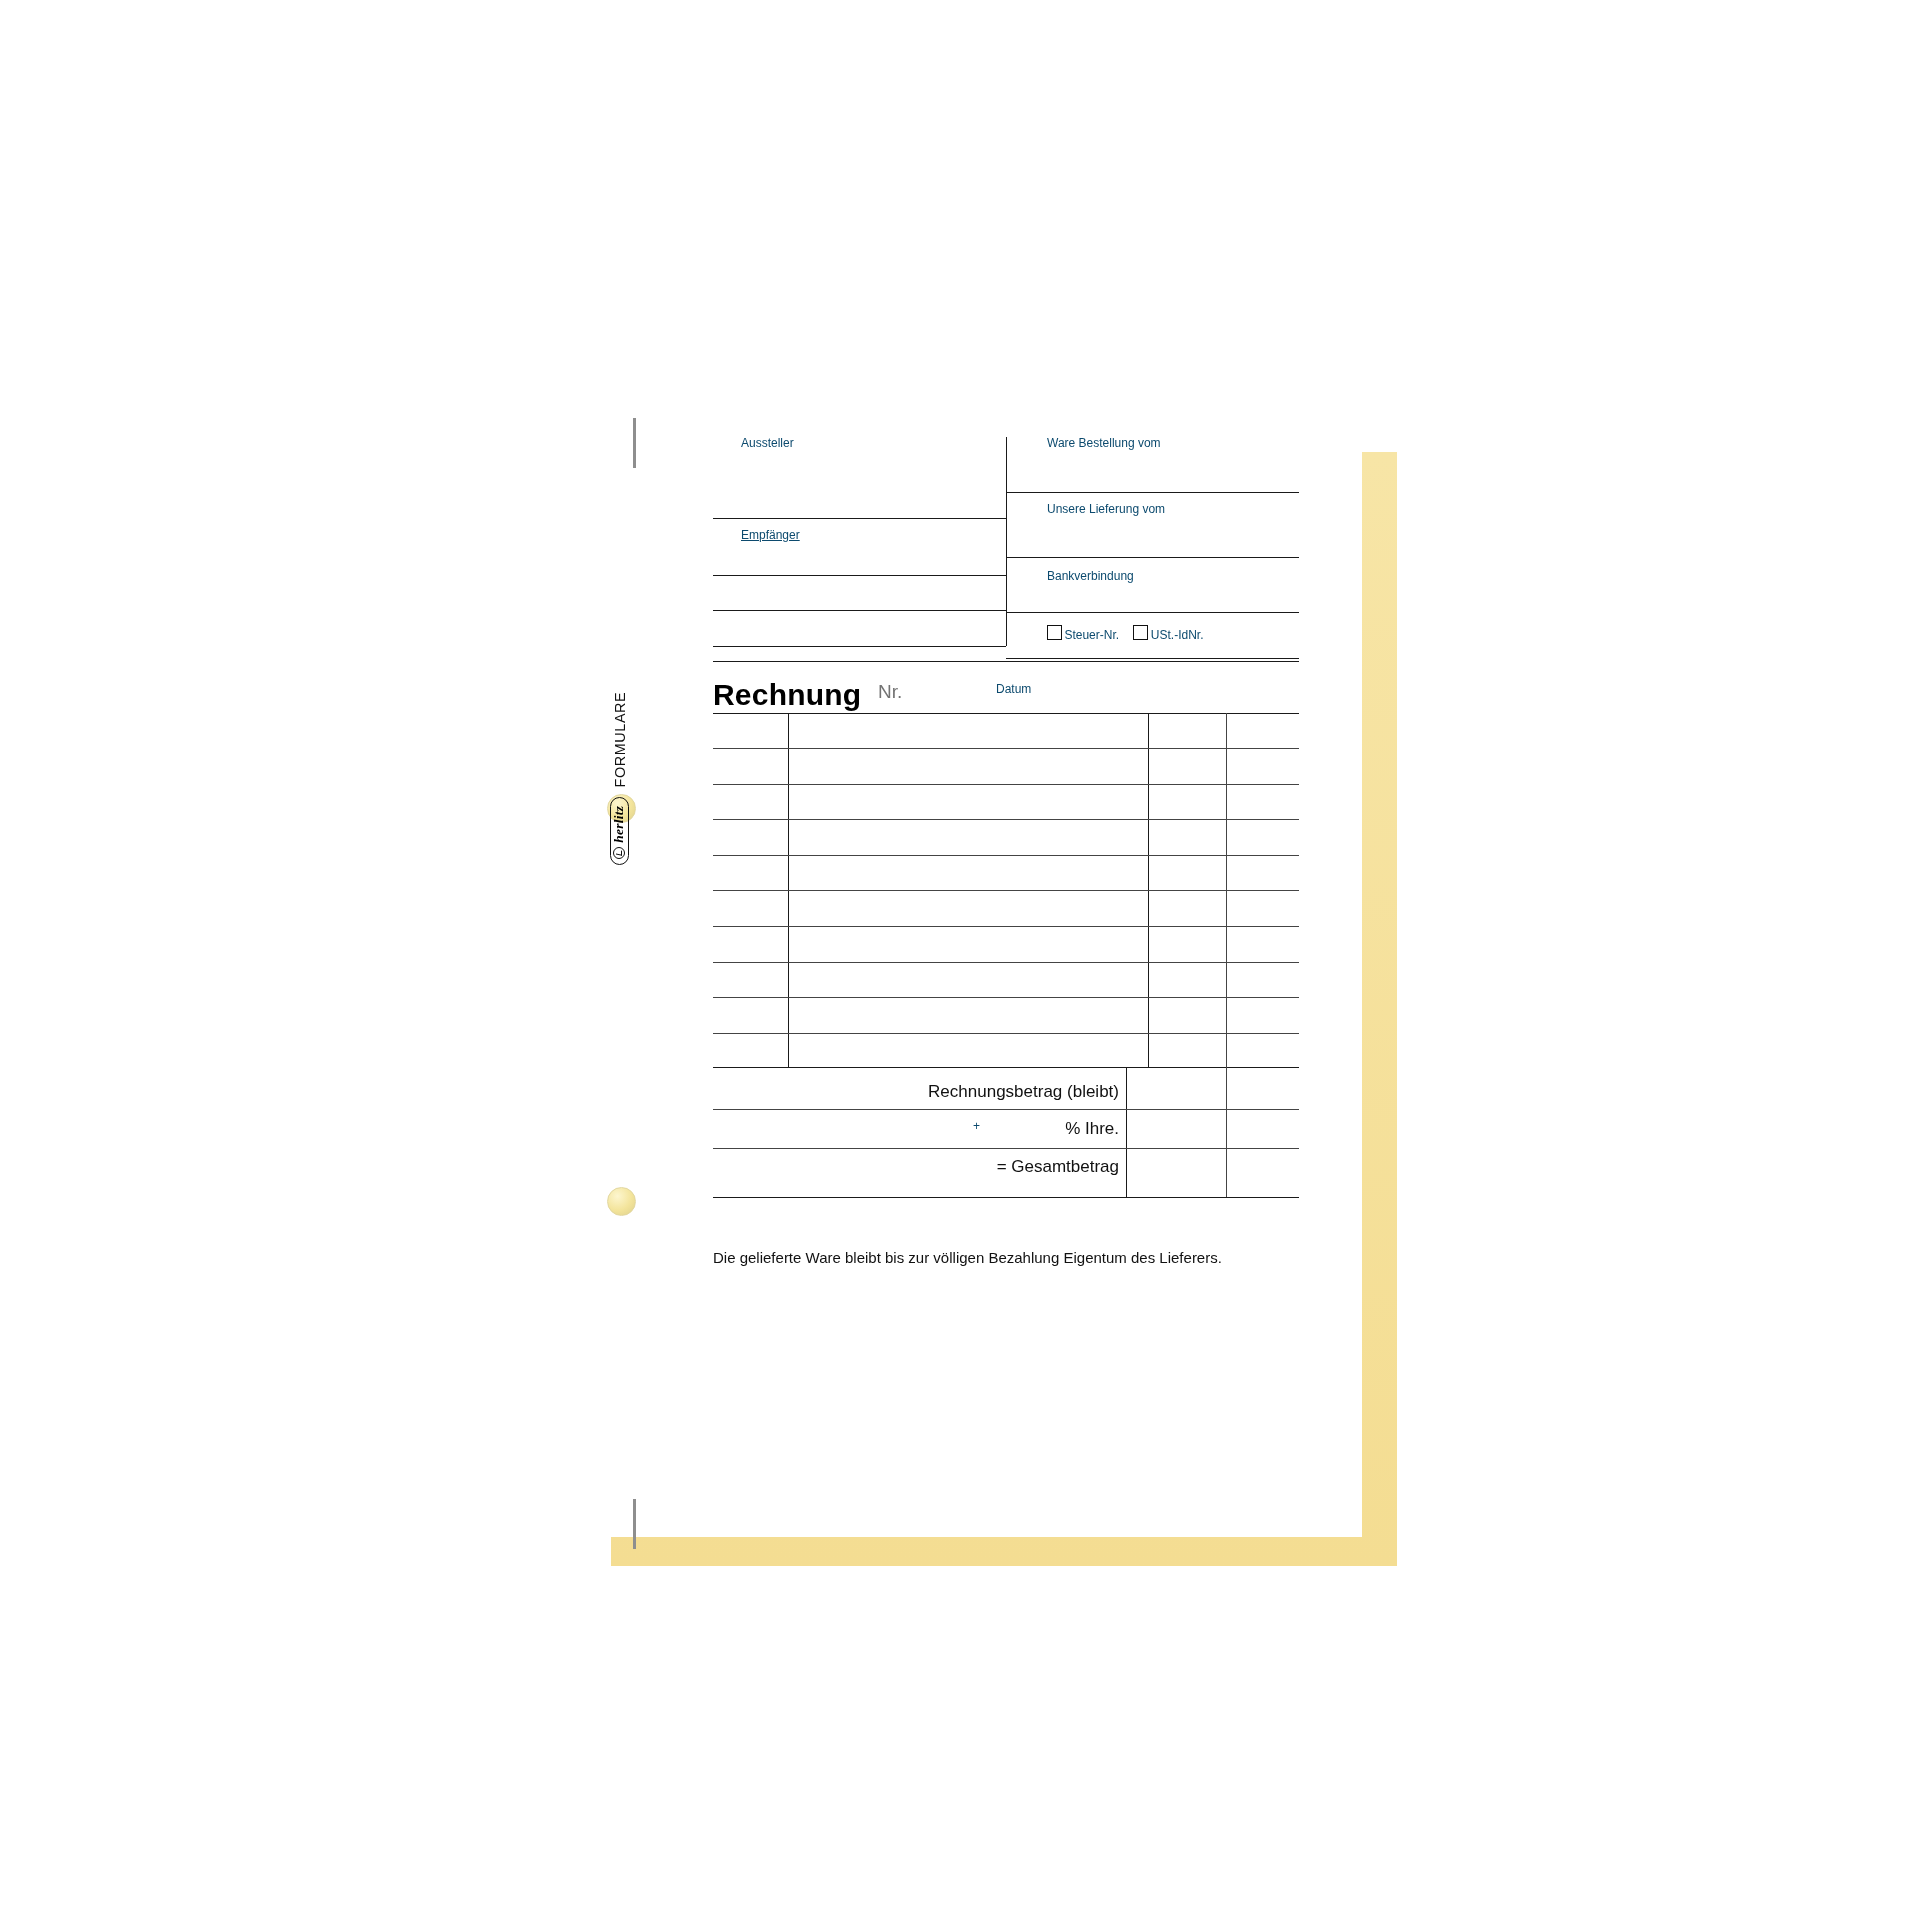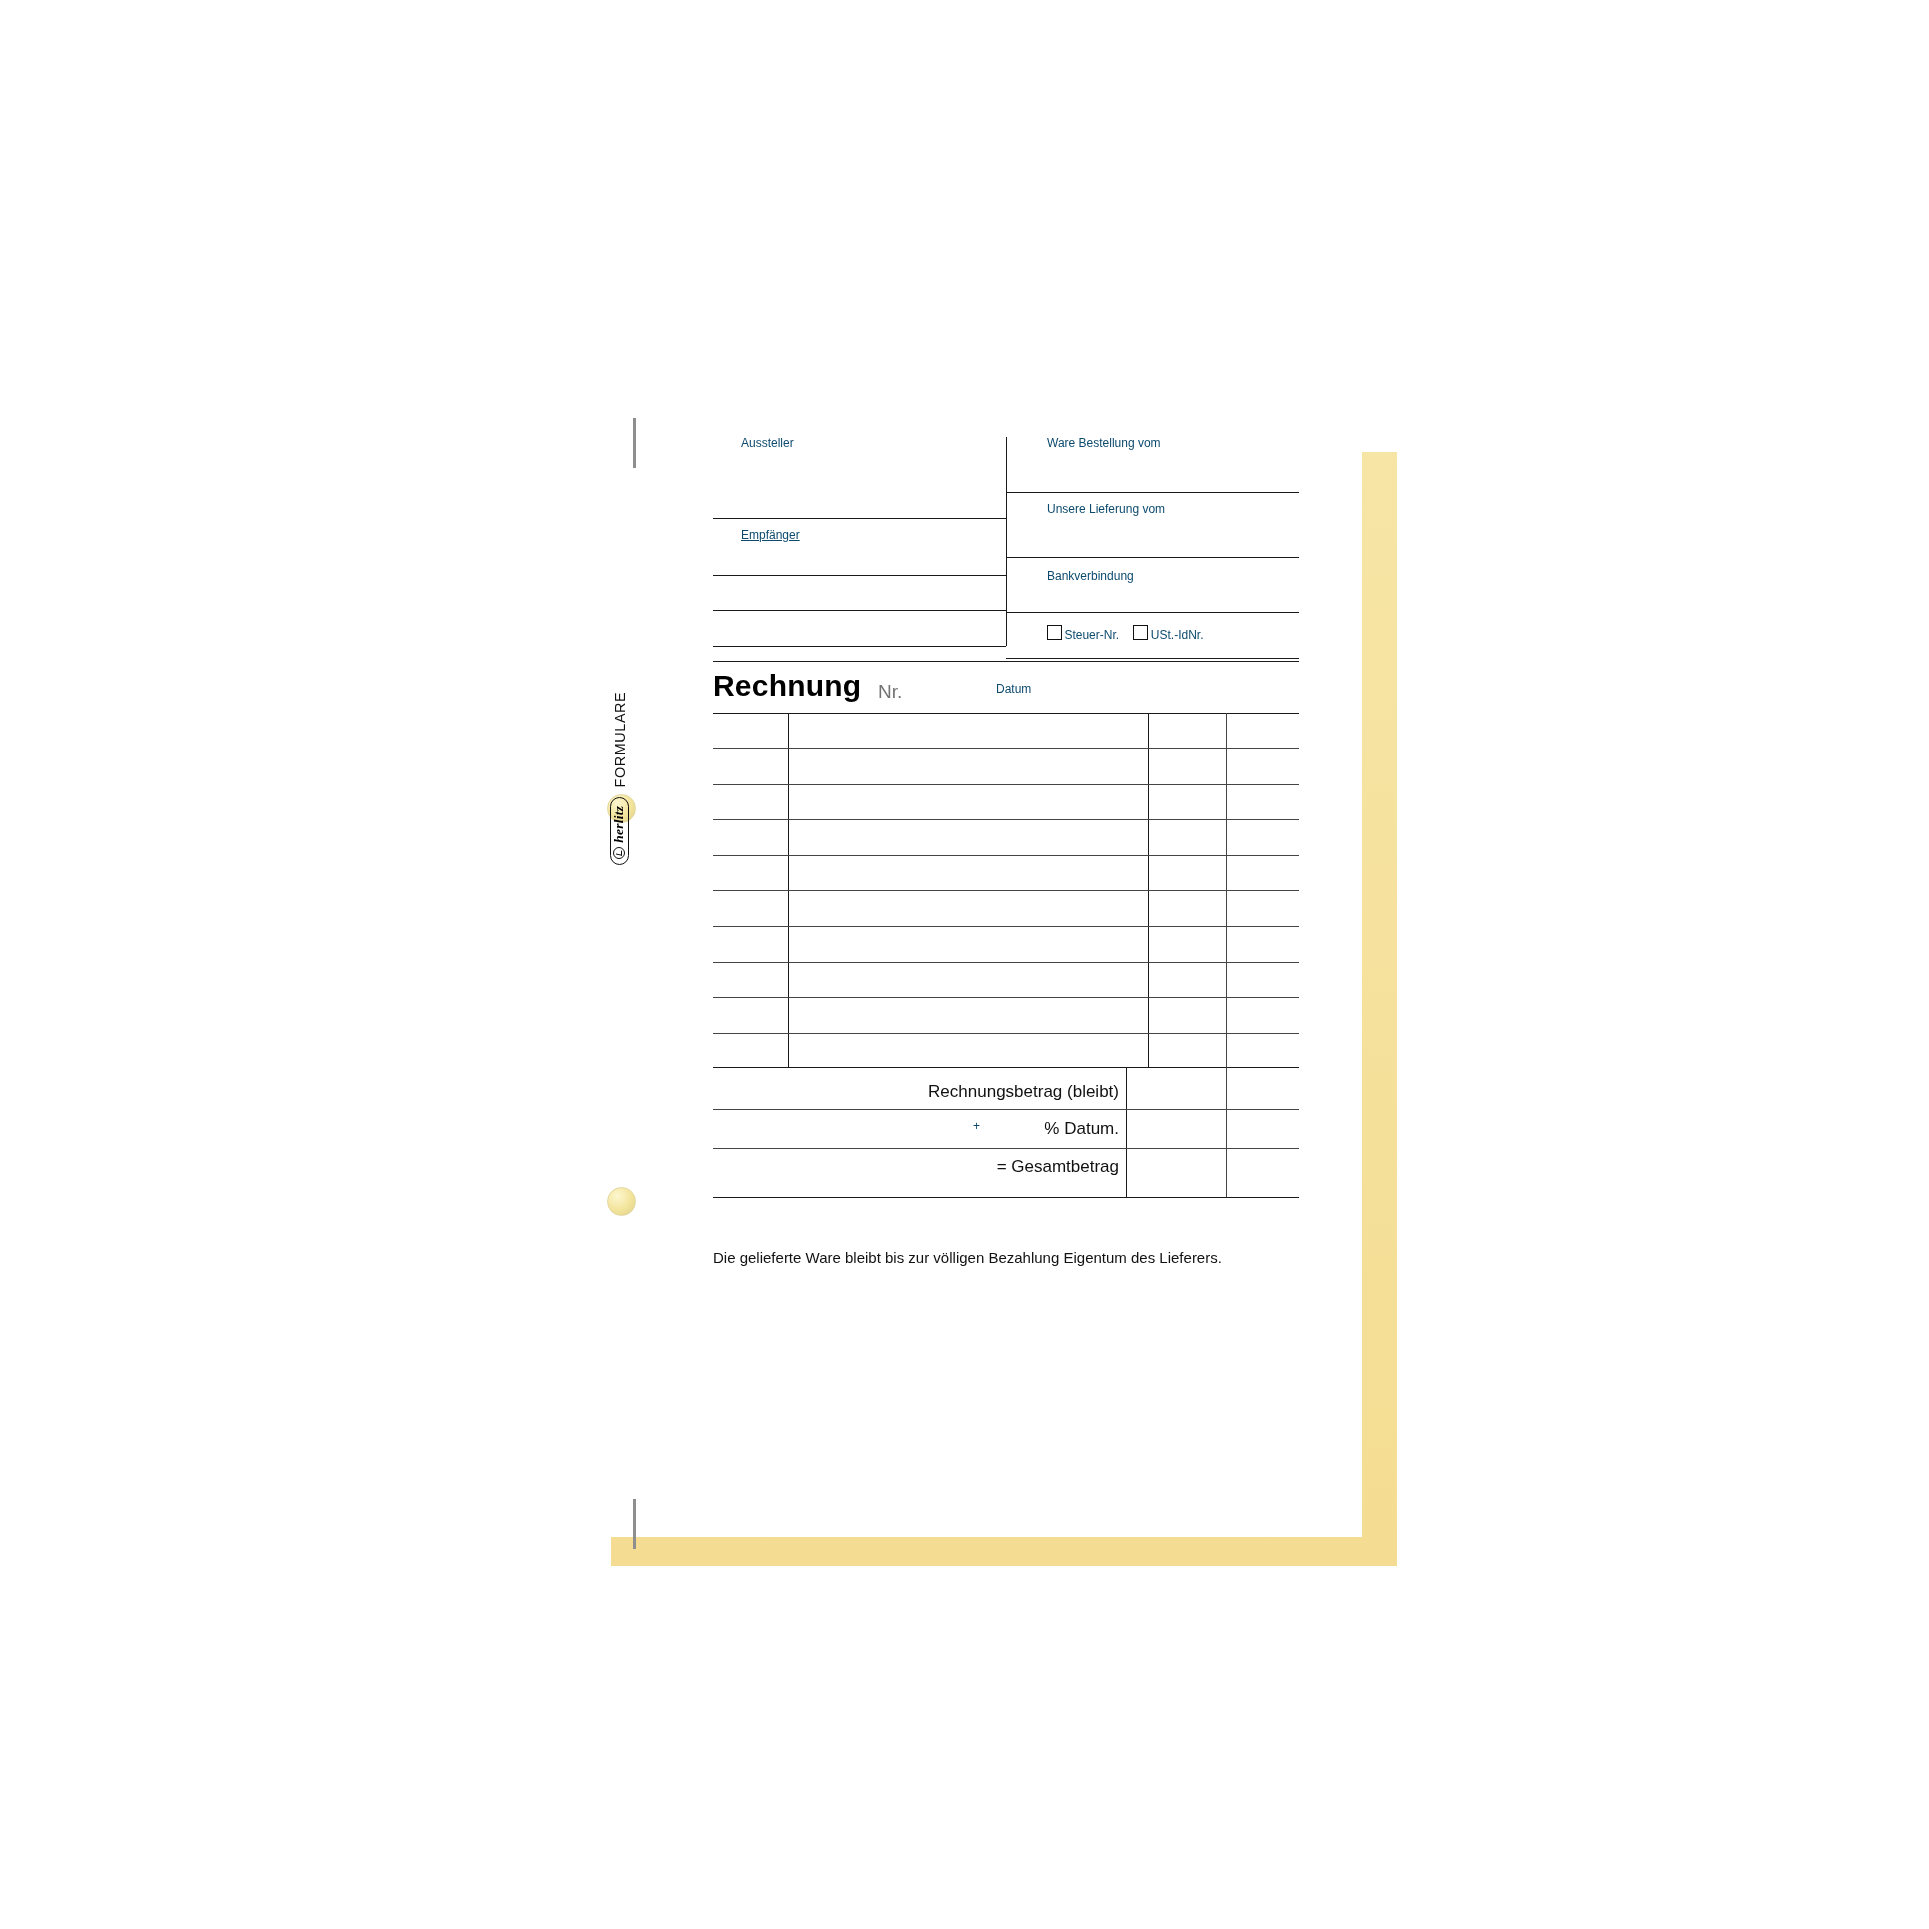--- a/index.html
+++ b/index.html
@@ -227,21 +227,21 @@
     <div class="line hline" style="left:293px; top:175px; width:293px;"></div>
 
     <div class="lbl" style="left:306px; top:188px;">
       <span class="checkbox"></span><span>Steuer-Nr.</span>
       <span style="display:inline-block;width:7.7px;"></span>
       <span class="checkbox"></span><span>USt.-IdNr.</span>
     </div>
     <div class="line hline" style="left:293px; top:221px; width:293px;"></div>
 
     <div class="line hline" style="left:0px; top:224px; width:586px;"></div>
-    <div class="title-rechnung" style="left:0px; top:232px;">Rechnung</div>
+    <div class="title-rechnung" style="left:0px; top:241px;">Rechnung</div>
     <div class="title-nr" style="left:165px; top:244px;">Nr.</div>
     <div class="lbl" style="left:255px; top:246px;">Datum</div>
     <div class="line hline" style="left:0px; top:276px; width:586px;"></div>
 
     <div class="line vline" style="left:75px; top:276px; height:354px;"></div>
     <div class="line vline" style="left:435px; top:276px; height:354px;"></div>
     <div class="line vline-thin" style="left:513px; top:276px; height:354px;"></div>
 
     <div class="line hline-thin" style="left:0px; top:311px; width:586px;"></div>
     <div class="line hline-thin" style="left:0px; top:347px; width:586px;"></div>
@@ -254,21 +254,21 @@
     <div class="line hline-thin" style="left:0px; top:596px; width:586px;"></div>
     <div class="line hline" style="left:0px; top:630px; width:586px;"></div>
 
     <div class="line vline" style="left:413px; top:630px; height:130px;"></div>
     <div class="line vline-thin" style="left:513px; top:630px; height:130px;"></div>
 
     <div class="lbl-right" style="left:125px; top:646px; width:281px;">Rechnungsbetrag (bleibt)</div>
     <div class="line hline-thin" style="left:0px; top:672px; width:586px;"></div>
 
     <div class="lbl" style="left:232px; top:683px;">+</div>
-    <div class="lbl-right" style="left:125px; top:683px; width:281px;">% Datum.</div>
+    <div class="lbl-right" style="left:125px; top:683px; width:281px;">% Ihre.</div>
     <div class="line hline-thin" style="left:0px; top:711px; width:586px;"></div>
 
     <div class="lbl-right" style="left:125px; top:721px; width:281px;">= Gesamtbetrag</div>
     <div class="line hline" style="left:0px; top:760px; width:586px;"></div>
 
     <div class="footnote" style="left:0px; top:812px;">Die gelieferte Ware bleibt bis zur völligen Bezahlung Eigentum des Lieferers.</div>
   </div>
 
 </div>
 

